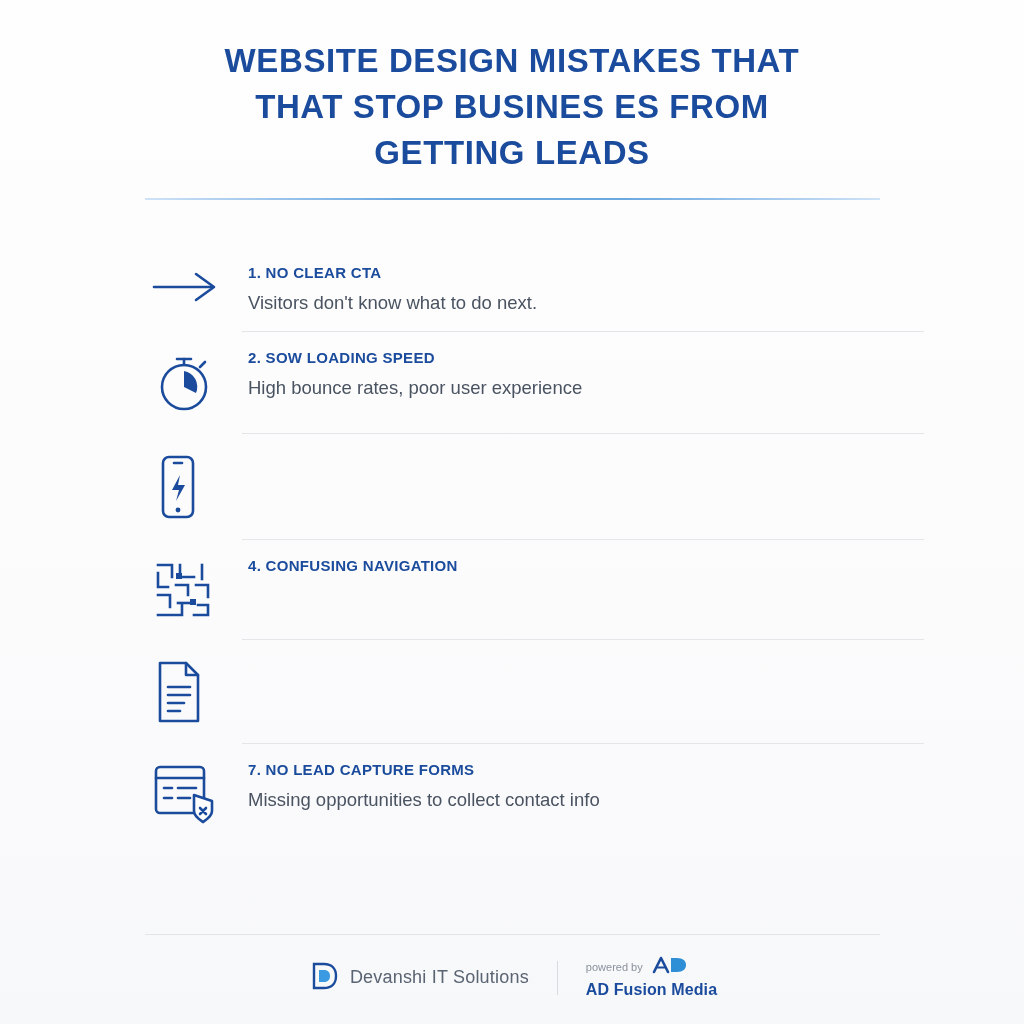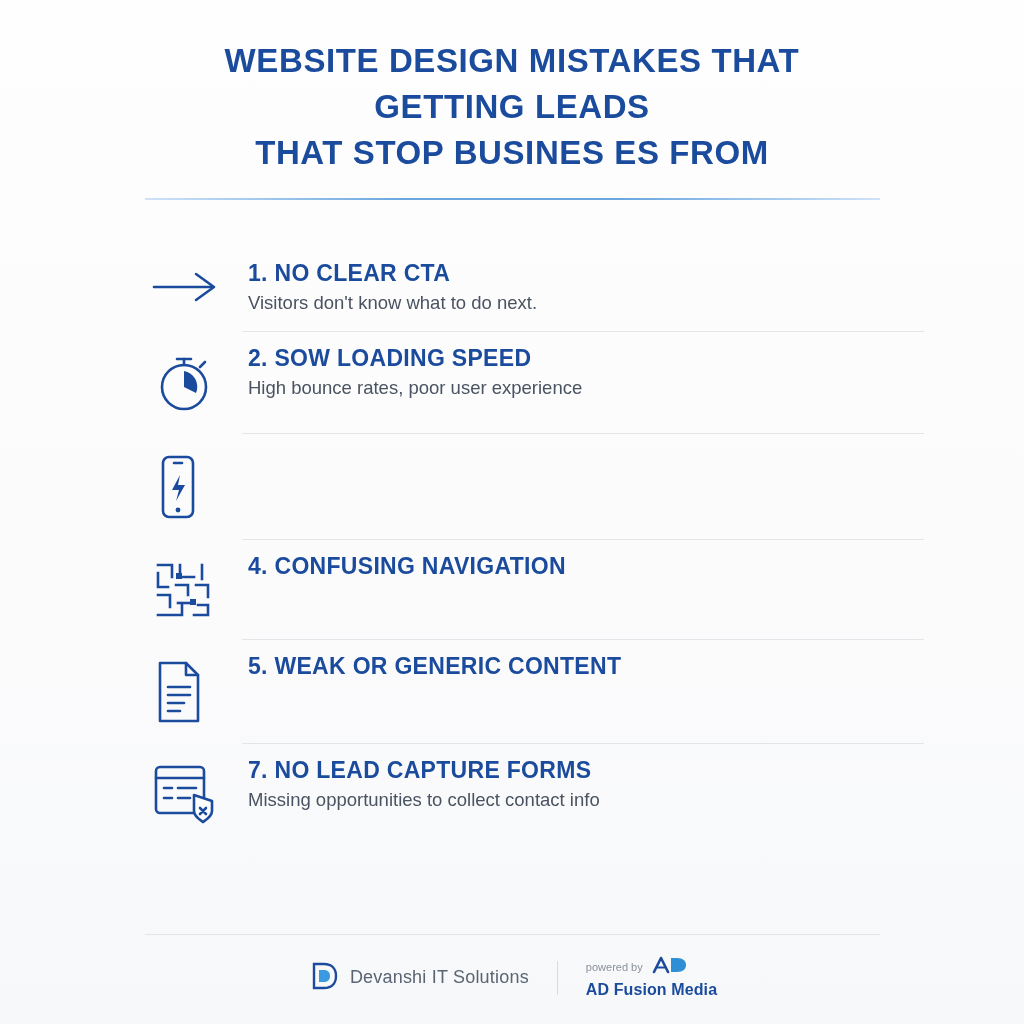--- a/index.html
+++ b/index.html
@@ -70,21 +70,21 @@
     padding-top: 4px;
   }
   .icon-cell svg {
     display: block;
   }
   .text-cell {
     flex: 1 1 auto;
     padding-left: 6px;
   }
   .item-title {
-    font-size: 23px;
+    font-size: 15px;
     font-weight: bold;
     color: #1b4b9c;
     letter-spacing: 0.3px;
     text-transform: uppercase;
     line-height: 26px;
     margin: 0 0 5px 0;
   }
   .item-desc {
     font-size: 18.5px;
     color: #4a5361;
@@ -148,22 +148,22 @@
     letter-spacing: 0.1px;
   }
 </style>
 </head>
 <body>
 
 <div class="page">
 
   <div class="title-block">
     <div class="title-line">Website Design Mistakes That</div>
+    <div class="title-line">That Stop Busines es From</div>
     <div class="title-line">Getting Leads</div>
-    <div class="title-line">That Stop Busines es From</div>
     <div class="title-rule"></div>
   </div>
 
   <div class="list">
 
     <div class="row">
       <div class="icon-cell">
         <svg width="74" height="46" viewBox="0 0 74 46" fill="none" stroke="#1b4b9c" stroke-width="2.6" stroke-linecap="round" stroke-linejoin="round">
           <path d="M4 23 H62"></path>
           <path d="M46 10 L64 23 L46 36"></path>
@@ -229,21 +229,20 @@
         <svg width="58" height="70" viewBox="0 0 58 70" fill="none" stroke="#1b4b9c" stroke-width="2.6" stroke-linecap="round" stroke-linejoin="round">
           <path d="M10 6 H36 L48 18 V64 H10 Z"></path>
           <path d="M36 6 V18 H48"></path>
           <path d="M18 30 H40"></path>
           <path d="M18 38 H40"></path>
           <path d="M18 46 H34"></path>
           <path d="M18 54 H30"></path>
         </svg>
       </div>
       <div class="text-cell">
-        <p class="item-title">5. Weak or Generic Content</p>
       </div>
     </div>
 
     <div class="row">
       <div class="icon-cell">
         <svg width="70" height="66" viewBox="0 0 70 66" fill="none" stroke="#1b4b9c" stroke-width="2.6" stroke-linecap="round" stroke-linejoin="round">
           <rect x="6" y="6" width="48" height="46" rx="4"></rect>
           <path d="M6 17 H54"></path>
           <path d="M14 27 H22"></path>
           <path d="M28 27 H46"></path>

